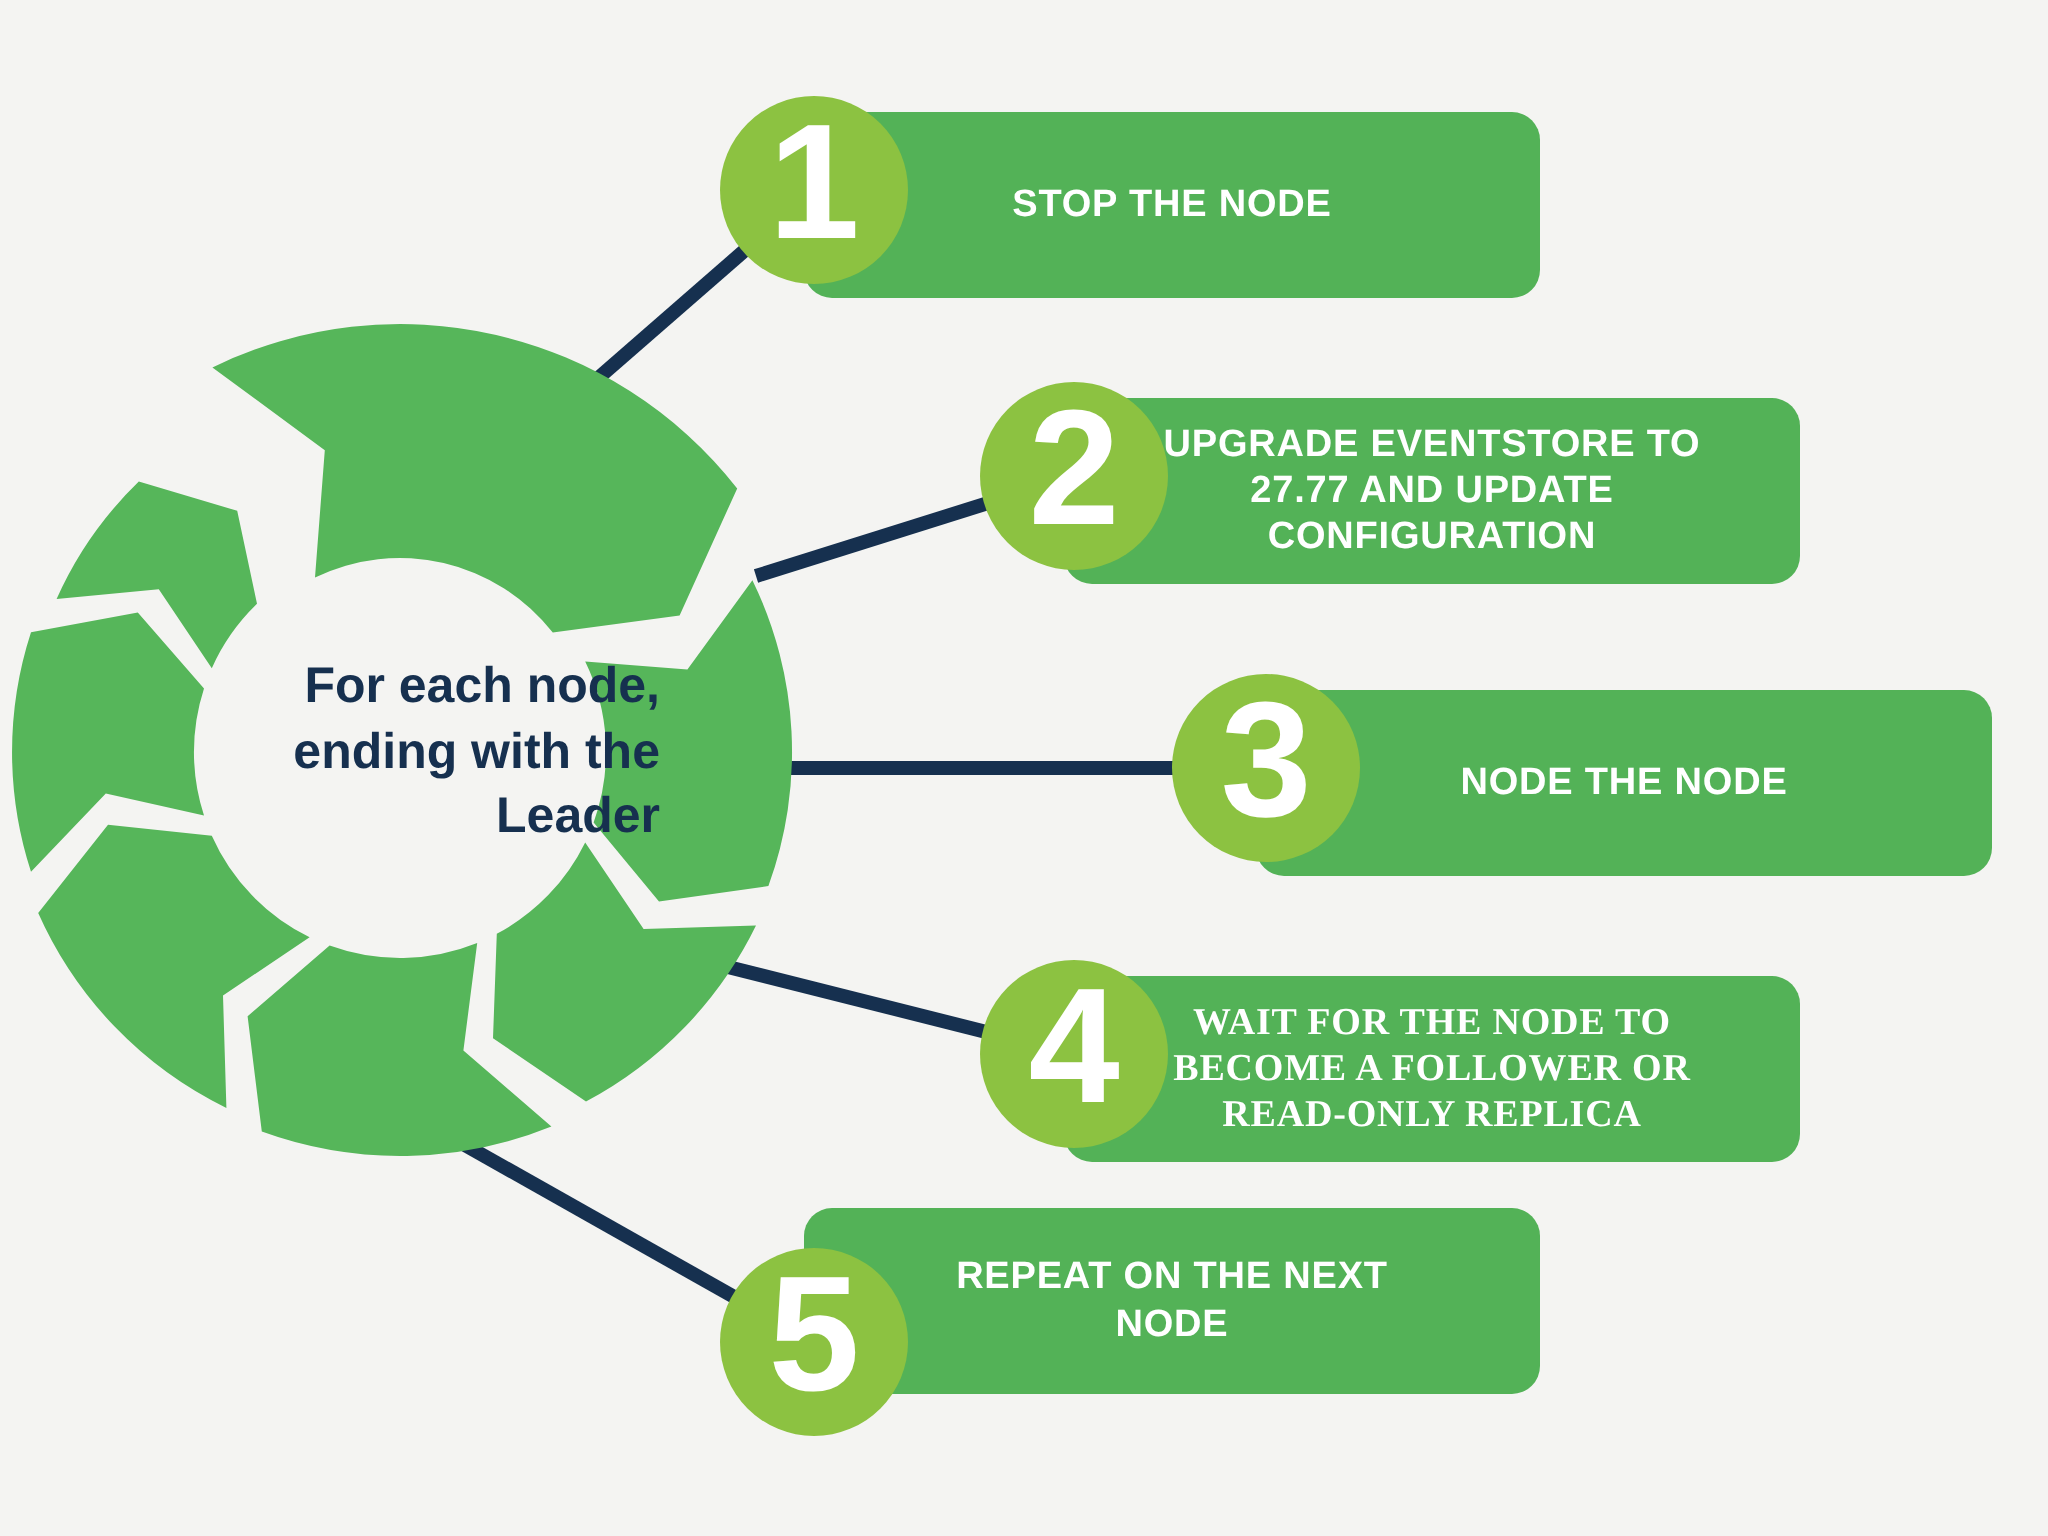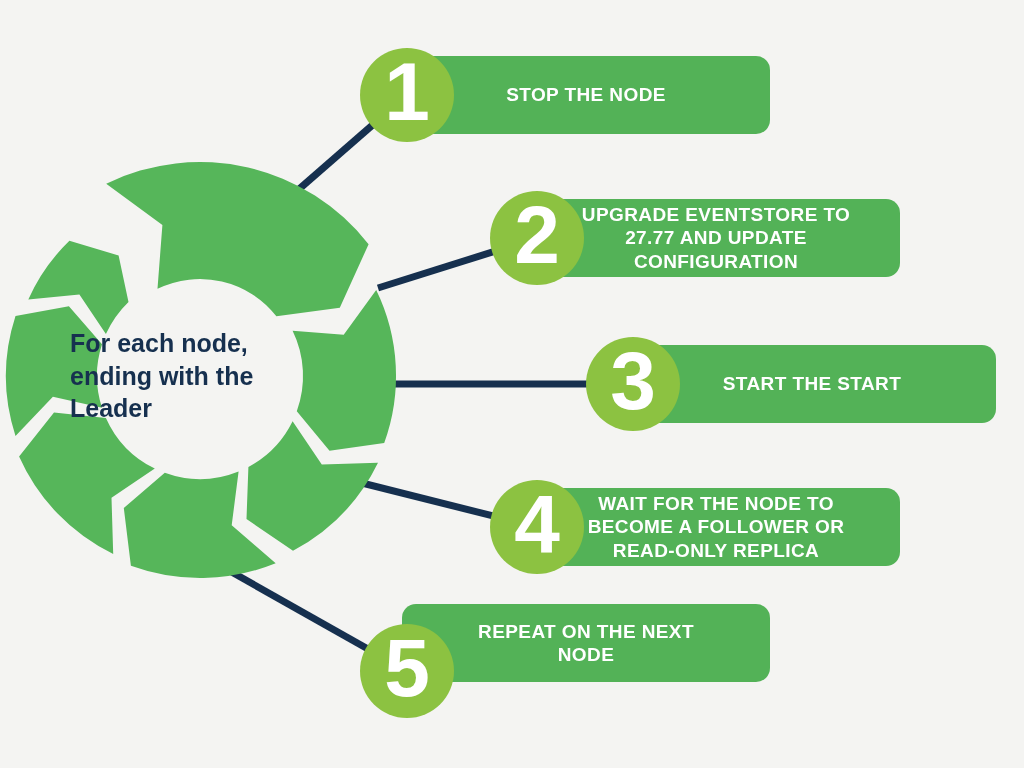--- a/index.html
+++ b/index.html
@@ -12,40 +12,40 @@
   .canvas{position:relative;width:1024px;height:768px;background:var(--bg);}
   .bg-svg{position:absolute;left:0;top:0;z-index:0;}
 
   .page-title{
     position:absolute;left:30px;top:46px;z-index:2;
     font-size:36px;font-weight:bold;line-height:1.16;letter-spacing:.5px;
     color:var(--navy);white-space:pre-line;
   }
   .center-label{
     position:absolute;left:70px;top:327px;width:260px;z-index:2;
-    text-align:left;font-size:25px;font-weight:bold;line-height:1.3;
+    text-align:right;font-size:25px;font-weight:bold;line-height:1.3;
     color:var(--navy);white-space:pre-line;
   }
   .step-bar{
-    position:absolute;width:368px;height:78px;border-radius:14px;z-index:1;
+    position:absolute;width:368px;height:93px;border-radius:14px;z-index:1;
     background:var(--bar-green);color:var(--white);
     display:flex;align-items:center;justify-content:center;
     text-align:center;font-size:19px;font-weight:bold;line-height:1.22;
     letter-spacing:.4px;white-space:pre-line;
   }
   .step-num{
     position:absolute;width:94px;height:94px;border-radius:50%;z-index:2;
     background:var(--badge-green);color:var(--white);
     display:flex;align-items:center;justify-content:center;
     font-size:82px;font-weight:bold;line-height:1;padding-bottom:6px;
   }
   .r1 .step-num{left:360px;top:48px;}  .r1 .step-bar{left:402px;top:56px;}
   .r2 .step-num{left:490px;top:191px;} .r2 .step-bar{left:532px;top:199px;}
   .r3 .step-num{left:586px;top:337px;} .r3 .step-bar{left:628px;top:345px;}
-  .r4 .step-num{left:490px;top:480px;} .r4 .step-bar{left:532px;top:488px;}
+  .r4 .step-num{left:490px;top:480px;} .r4 .step-bar{left:532px;top:488px;font-family:Liberation Serif, serif;}
   .r5 .step-num{left:360px;top:624px;} .r5 .step-bar{left:402px;top:604px;}
 </style>
 </head>
 <body style="background: rgb(244, 244, 242);">
 
 <div class="canvas">
 
   <svg class="bg-svg" width="1024" height="768" viewBox="0 0 1024 768">
     <g stroke="var(--navy)" stroke-width="7">
       <line x1="298" y1="190" x2="407" y2="95"></line>
@@ -80,21 +80,21 @@
   <div class="step r2">
     <div class="step-bar"><span>UPGRADE EVENTSTORE TO
 27.77 AND UPDATE
 CONFIGURATION</span></div>
     <div class="step-num">
         <span>2</span>
       </div>
   </div>
 
   <div class="step r3">
-    <div class="step-bar"><span>START THE START</span></div>
+    <div class="step-bar"><span>NODE THE NODE</span></div>
     <div class="step-num">
         <span>3</span>
       </div>
   </div>
 
   <div class="step r4">
     <div class="step-bar"><span>WAIT FOR THE NODE TO
 BECOME A FOLLOWER OR
 READ-ONLY REPLICA</span></div>
     <div class="step-num">

